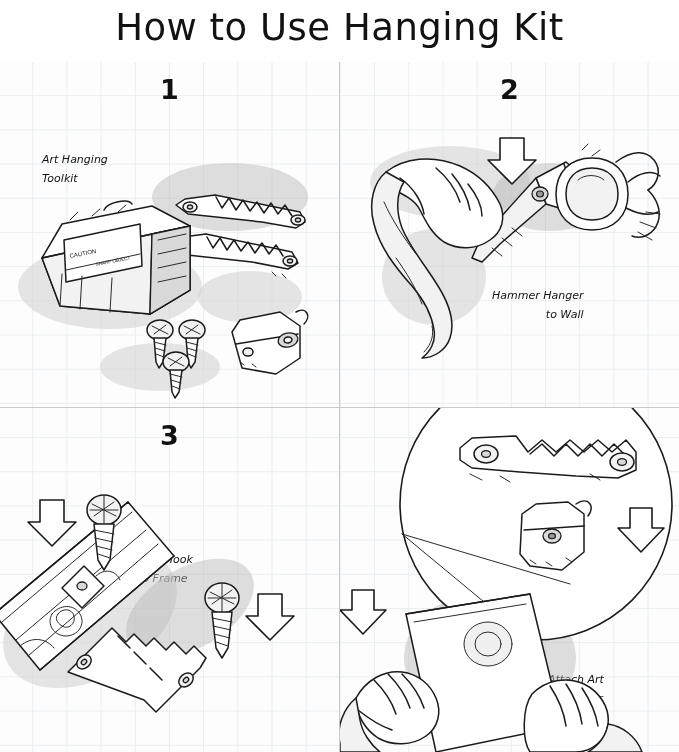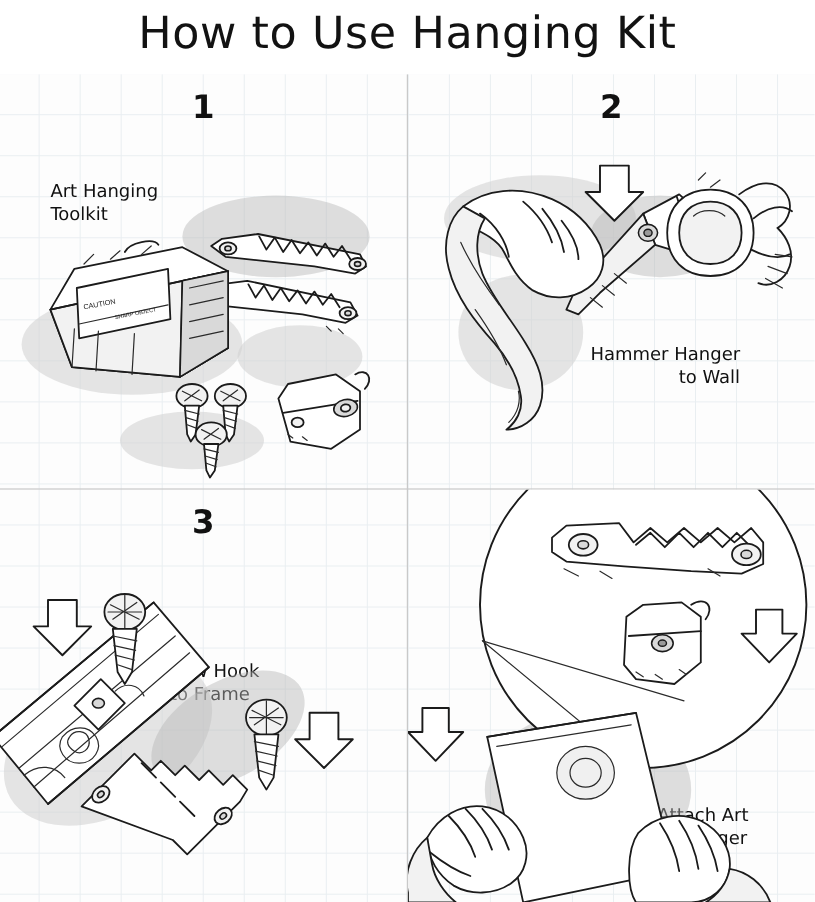--- a/index.html
+++ b/index.html
@@ -79,26 +79,27 @@
     width: 100%;
     text-align: center;
     top: 12px;
     font-size: 27px;
     font-weight: 700;
     color: #111;
     font-family: "DejaVu Sans", sans-serif;
   }
   .caption {
     position: absolute;
-    font-size: 15px;
+    font-size: 11px;
     line-height: 19px;
     color: #111;
     font-family: "DejaVu Sans", sans-serif;
     white-space: pre-line;
     text-align: center;
+    font-style: italic;
   }
   #cap-1 { left: 42px;  top: 88px; text-align: left; }
   #cap-2 { left: 152px; top: 224px; text-align: right;}
   #cap-3 { left: 128px; top: 142px; text-align: left;}
   #cap-4 { left: 208px; top: 262px; text-align: left;}
 
   .art { position: absolute; left: 0; top: 0; }
   svg { display: block; }
   .ln  { fill: none; stroke: #1b1b1b; stroke-width: 1.5; stroke-linecap: round; stroke-linejoin: round; }
   .ln-t{ fill: none; stroke: #2a2a2a; stroke-width: 1;   stroke-linecap: round; stroke-linejoin: round; }

